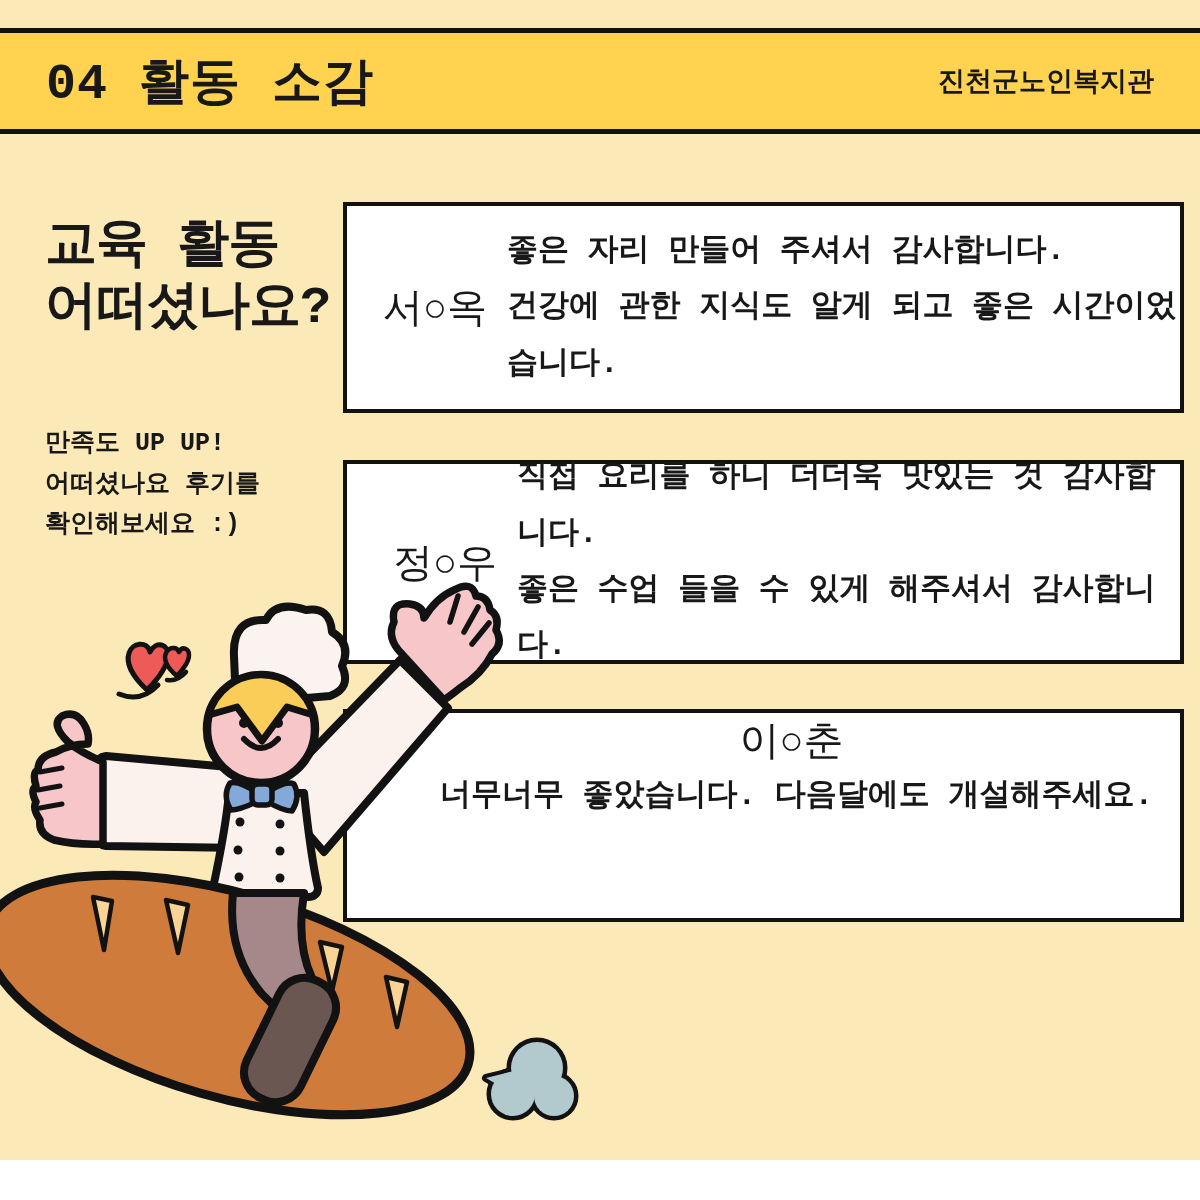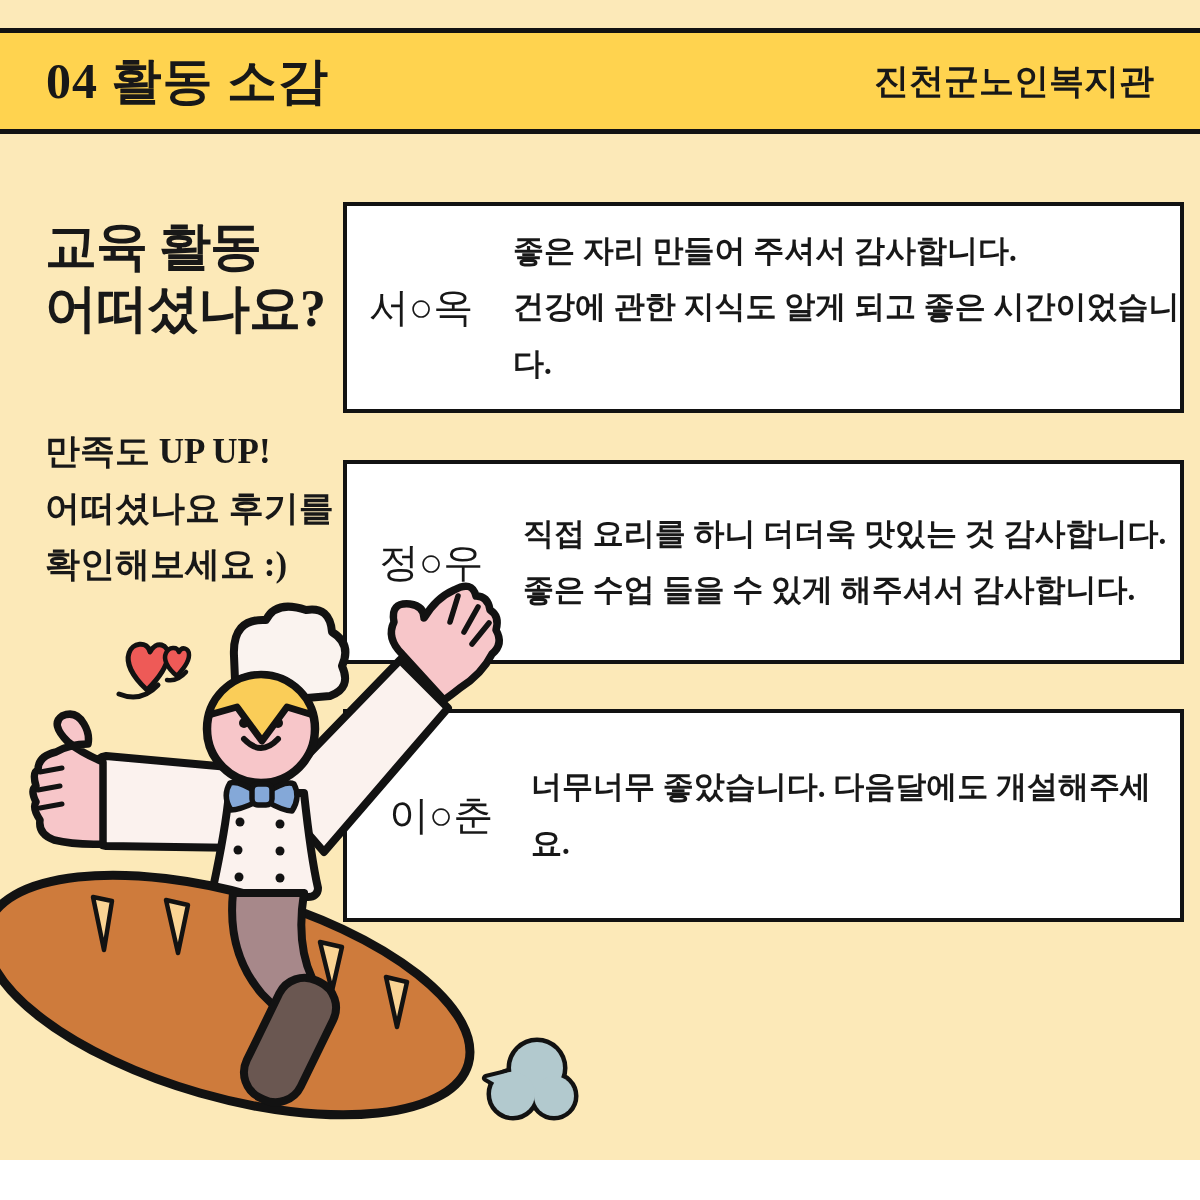--- a/index.html
+++ b/index.html
@@ -1,48 +1,48 @@
 <!DOCTYPE html>
 <html><head>
 <meta charset="utf-8">
 <style>
   html,body { margin:0; padding:0; }
   .page {
     position:relative; width:1200px; height:1160px;
     background:#FCE9B8; overflow:hidden;
-    font-family:Liberation Serif, serif;
+    font-family:Liberation Mono, monospace;
     color:#181818;
   }
   .header {
     position:absolute; left:0; top:28px; width:1200px; height:106px;
     background:#FFD34F; box-sizing:border-box;
     border-top:5px solid #121212; border-bottom:5px solid #121212;
     display:flex; align-items:center; justify-content:space-between;
     padding:0 46px;
   }
   .header-title { font-size:50px; font-weight:800; letter-spacing:1px; }
-  .header-org   { font-size:35px; font-weight:700; }
+  .header-org   { font-size:27px; font-weight:700; }
   .intro-title {
     position:absolute; left:45px; top:216px;
     font-size:52px; font-weight:800; line-height:1.2; letter-spacing:-1px;
   }
   .intro-sub {
     position:absolute; left:45px; top:424px;
-    font-size:35px; font-weight:600; line-height:1.62;
+    font-size:25px; font-weight:600; line-height:1.62;
   }
   .review-box {
     position:absolute; left:343px; width:841px; background:#ffffff;
     border:4px solid #121212; box-sizing:border-box;
     display:flex; align-items:center;
   }
   #review-0 { top:202px; height:211px; padding-left:22px; }
   #review-1 { top:460px; height:204px; padding-left:32px; }
-  #review-2 { top:709px; height:213px; padding-left:42px; }
-  .review-name { font-size:40px; font-weight:500; width:118px; flex-shrink:0; }
-  .review-text { font-size:31px; font-weight:700; line-height:1.82; margin-left:26px; }
+  #review-2 { top:709px; height:213px; padding-left:42px;flex-direction:column; }
+  .review-name { font-size:40px; font-weight:500; width:118px; flex-shrink:0;text-align:right; }
+  .review-text { font-size:31px; font-weight:700; line-height:1.82; margin-left:20px; }
   #review-2 .review-text { margin-left:24px; }
   .illu { position:absolute; left:0; top:580px; pointer-events:none; }
 </style>
 </head>
 <body>
 
 <div class="page">
 
   <div class="header">
     <div class="header-title">04 활동 소감</div>

